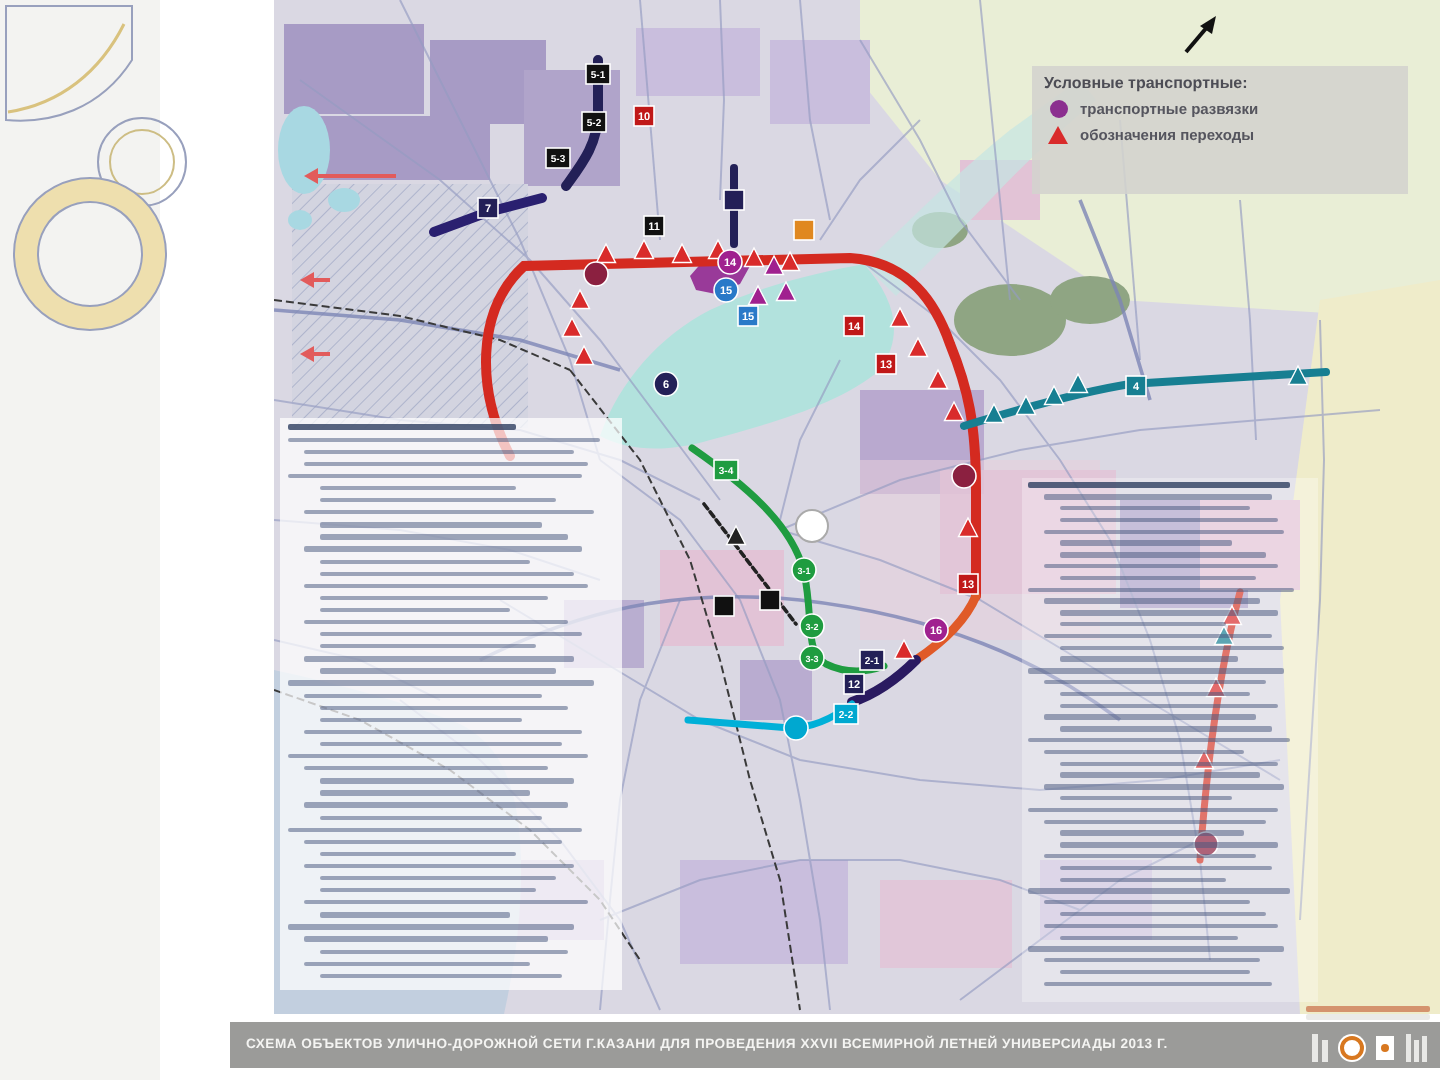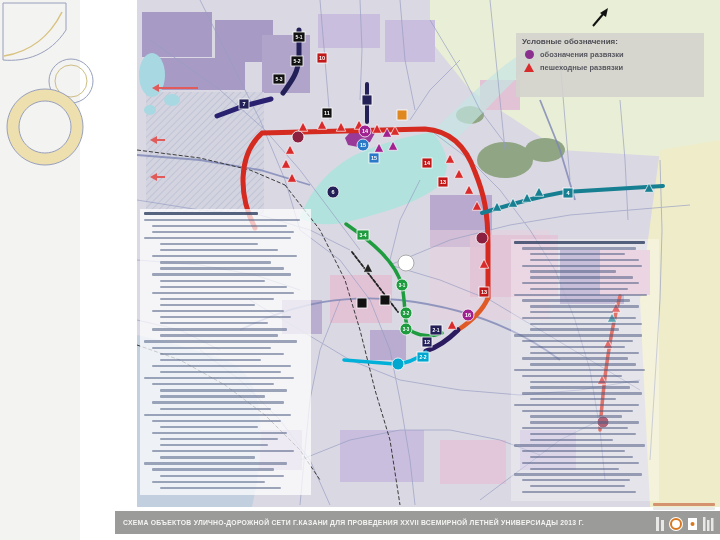--- a/index.html
+++ b/index.html
@@ -252,32 +252,32 @@
         </g>
 
       <g>
         <line x1="593" y1="26" x2="604" y2="13" stroke="#111" stroke-width="2"></line>
         <polygon points="608,8 606,17 600,13" fill="#111"></polygon>
       </g>
     </g>
   </svg>
 
   <div id="legend" class="overlay">
-    <div class="lg-title">Условные обозначения:</div>
+    <div class="lg-title">Условные транспортные:</div>
     <div class="lg-row">
       <span class="lg-ic">
           <span class="ic-circle" id="lg-ic-0" style="background: rgb(139, 47, 143);"></span>
         </span>
-      <span class="lg-lab">обозначения развязки</span>
+      <span class="lg-lab">транспортные развязки</span>
     </div>
     <div class="lg-row">
       <span class="lg-ic">
           <span class="ic-tri" id="lg-ic-2" style="border-bottom: 9px solid rgb(217, 43, 43);"></span>
         </span>
-      <span class="lg-lab">пешеходные развязки</span>
+      <span class="lg-lab">обозначения переходы</span>
     </div>
   </div>
 
   <div id="left-panel" class="overlay">
       <div class="tx-line h0" style="margin-left: 0px; width: calc(70% + 0px); margin-bottom: 3.8px;"></div>
       <div class="tx-line" style="margin-left: 0px; width: calc(96% + 0px); margin-bottom: 3.8px;"></div>
       <div class="tx-line" style="margin-left: 8px; width: calc(88% - 8px); margin-bottom: 3.8px;"></div>
       <div class="tx-line" style="margin-left: 8px; width: calc(92% - 8px); margin-bottom: 3.8px;"></div>
       <div class="tx-line" style="margin-left: 0px; width: calc(90% + 0px); margin-bottom: 3.8px;"></div>
       <div class="tx-line" style="margin-left: 16px; width: calc(70% - 16px); margin-bottom: 3.8px;"></div>

